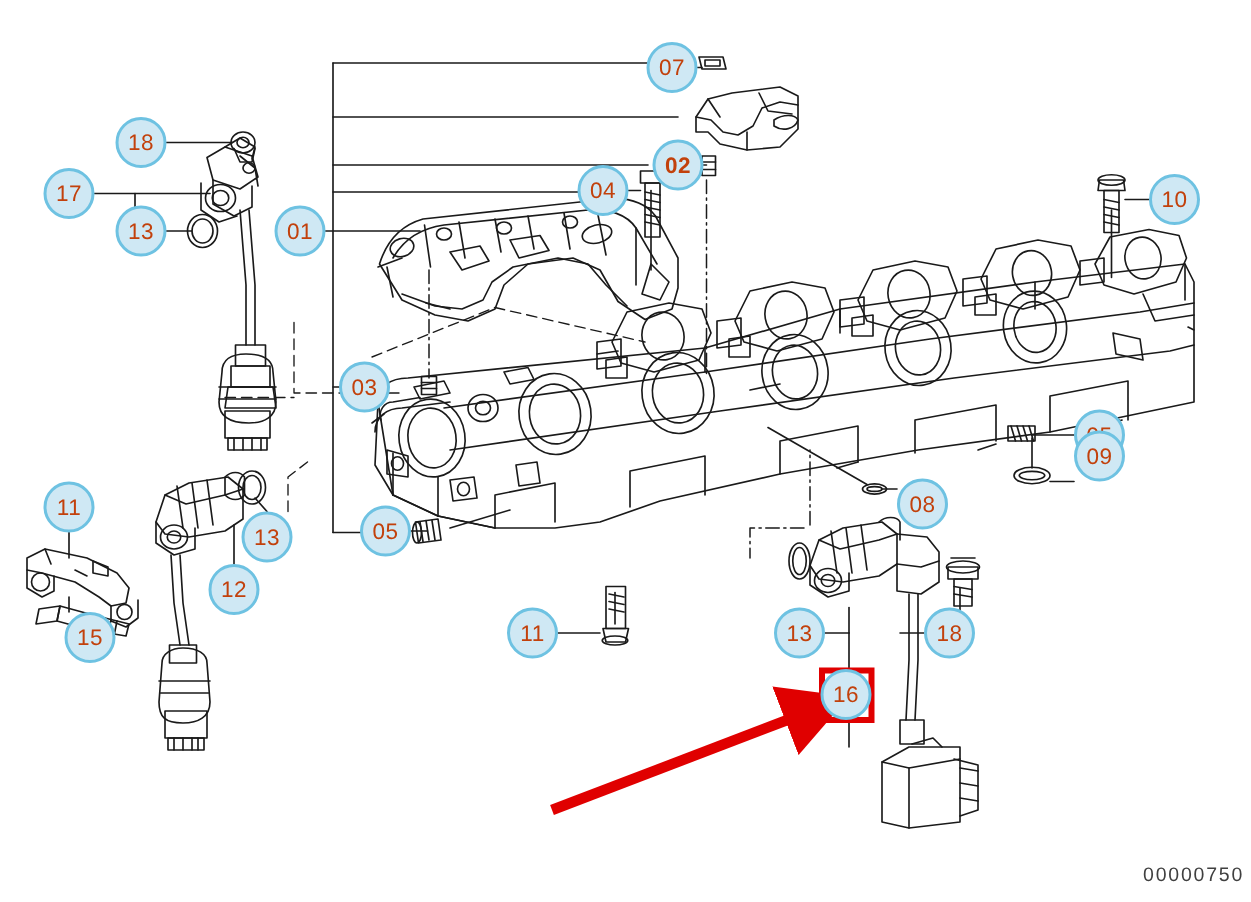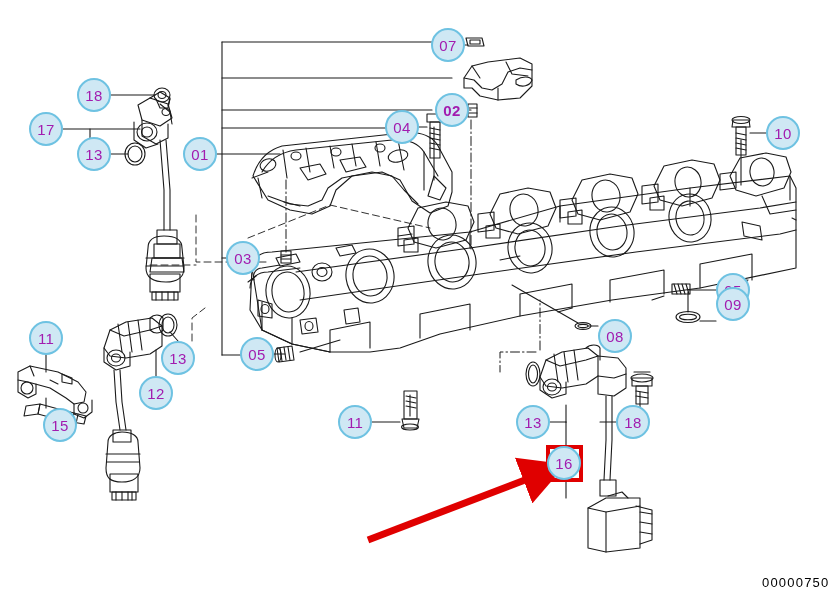--- a/index.html
+++ b/index.html
@@ -33,39 +33,39 @@
     margin-top: -17px;
     border-radius: 50%;
     background: #cfe8f4;
     border: 2.5px solid #6ec2e2;
     box-sizing: border-box;
     display: flex;
     align-items: center;
     justify-content: center;
     font-family: "Liberation Sans", sans-serif;
     font-size: 15px;
-    color: #a21caf;
+    color: #c2410c;
     letter-spacing: 0.3px;
     line-height: 1;
     user-select: none;
   }
   .callout.highlighted {
     border-radius: 50%;
   }
   #highlight-box {
     position: absolute;
     border: 4px solid #e00000;
     box-sizing: border-box;
     background: transparent;
   }
   #diagram-id {
     position: absolute;
     font-family: "Liberation Sans", sans-serif;
     font-size: 13px;
-    color: #000000;
+    color: #404040;
     letter-spacing: 1.2px;
     white-space: nowrap;
   }
 </style>
 </head>
 <body>
 
 <div id="diagram-root">
 
   <svg id="art-layer" viewBox="0 0 834 601" xmlns="http://www.w3.org/2000/svg">

